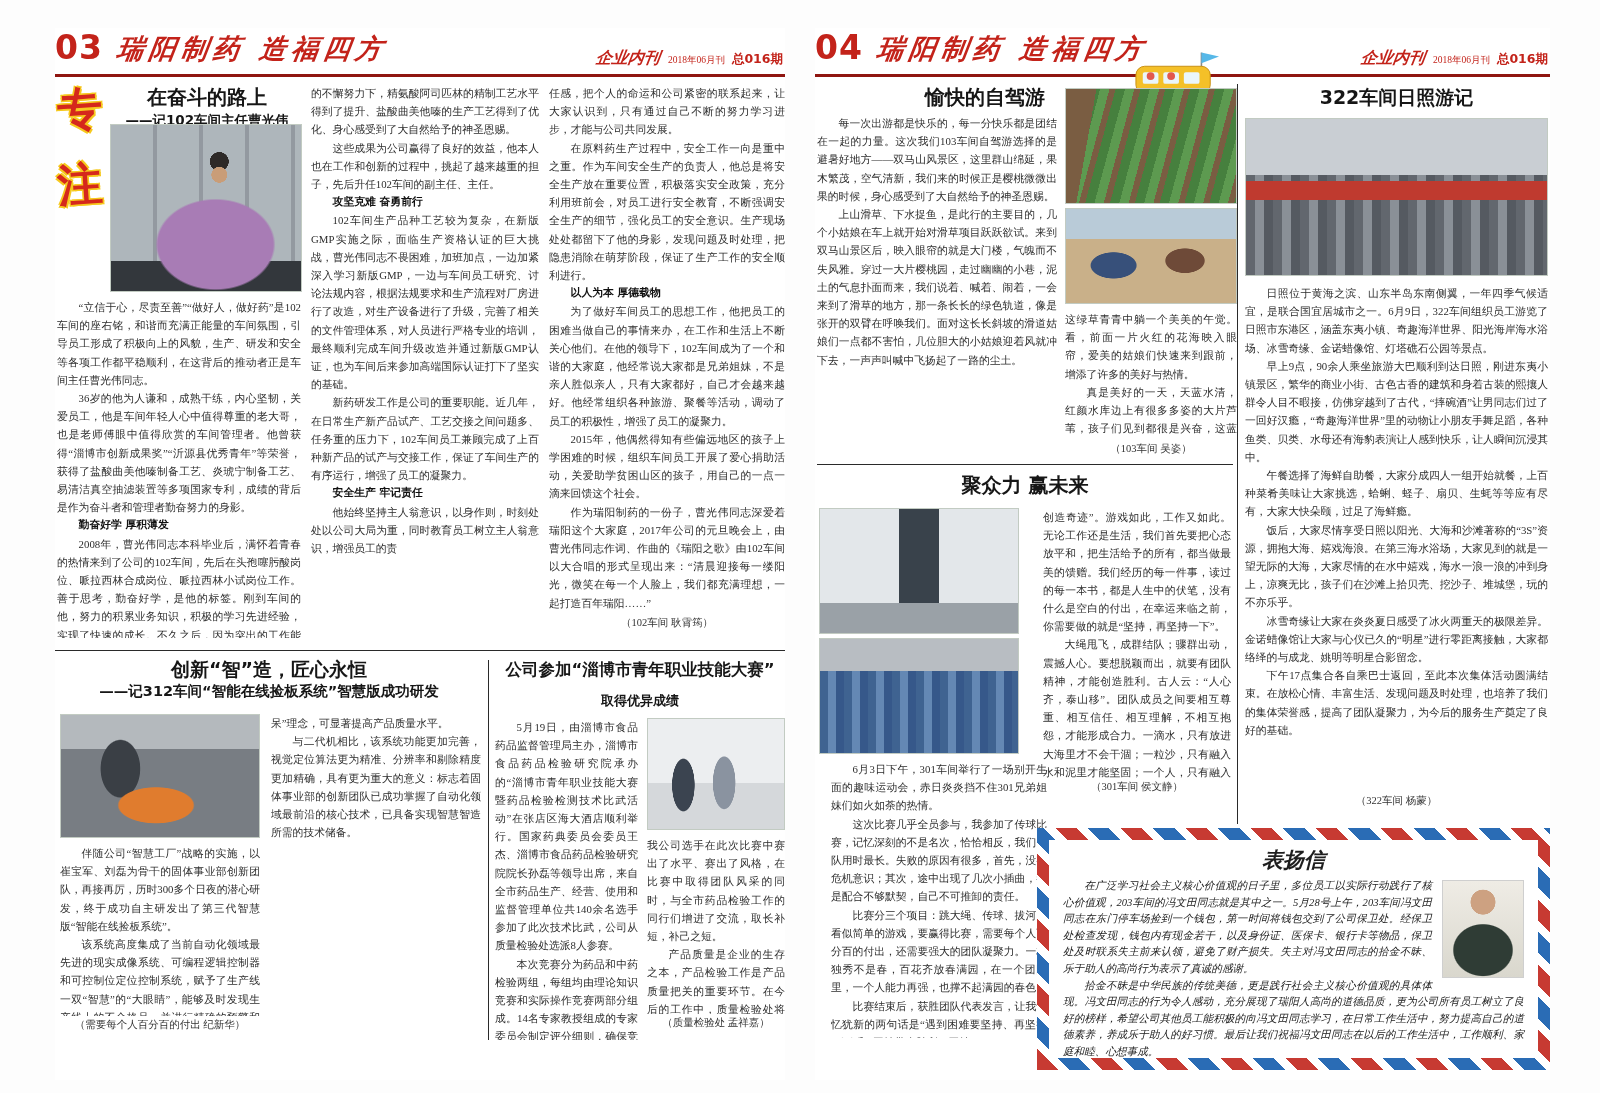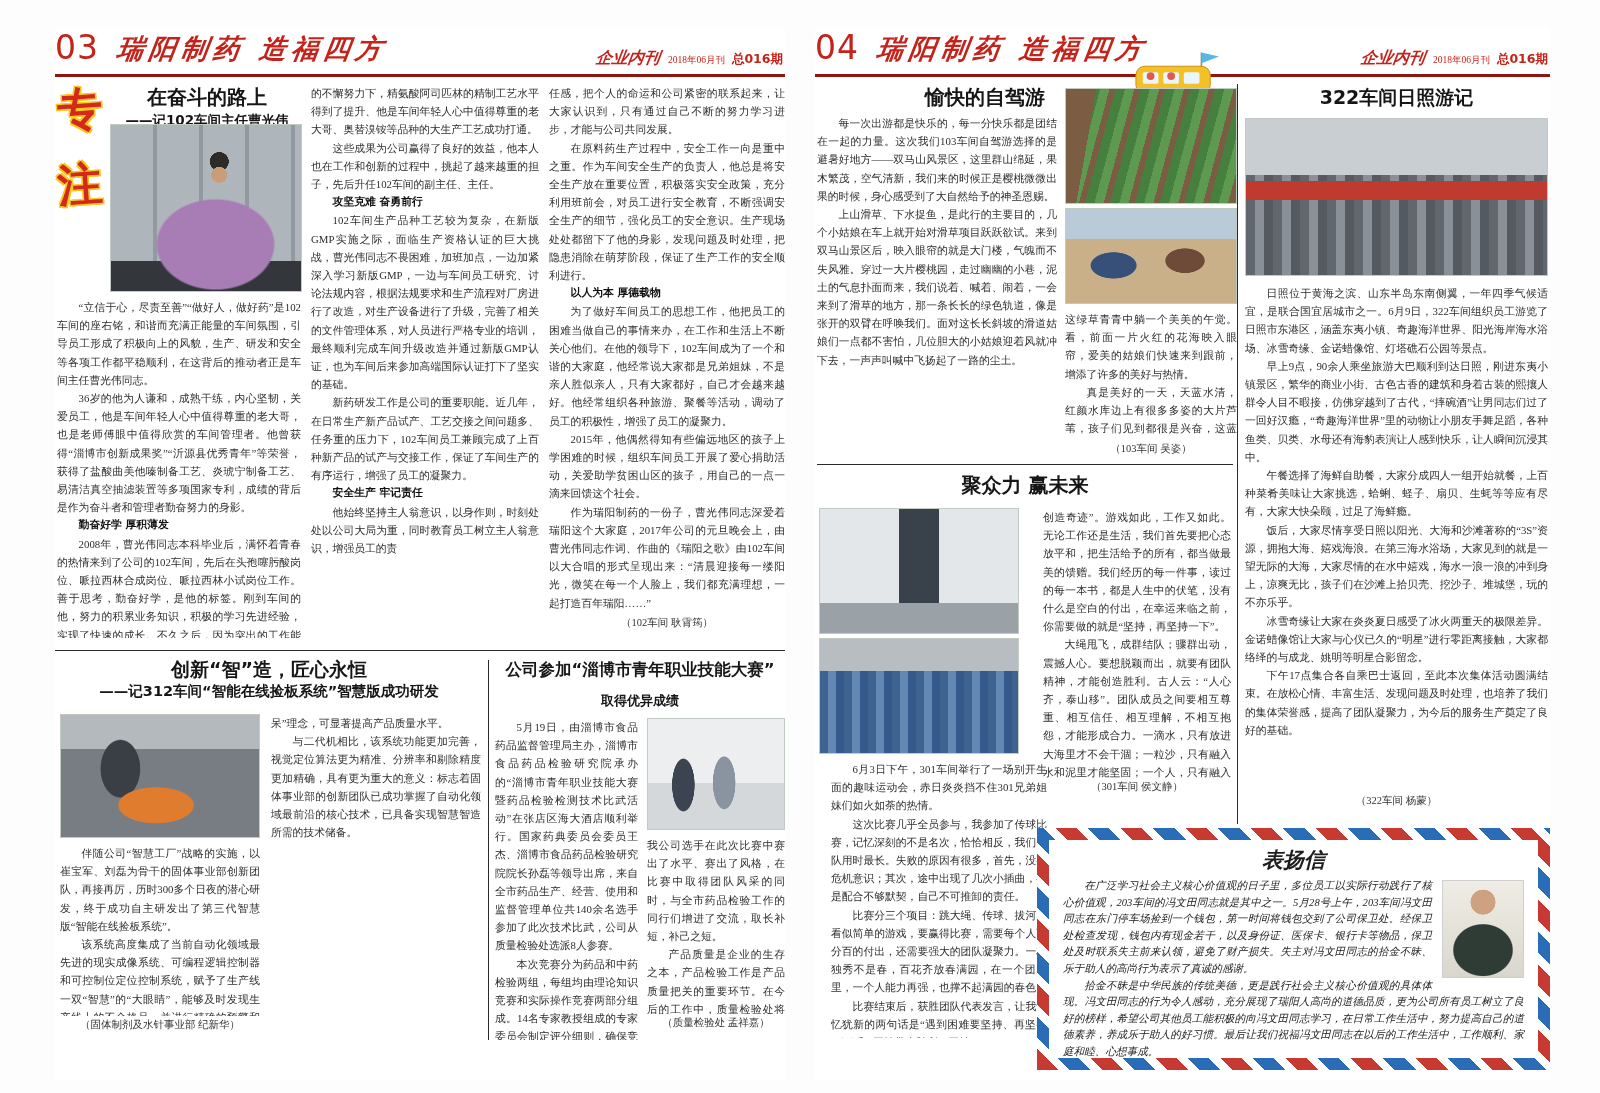--- a/index.html
+++ b/index.html
@@ -5,21 +5,21 @@
   html,body{margin:0;padding:0}
   body{width:1600px;height:1093px;position:relative;background:#fdfdfd;
        font-family:"Liberation Serif","DejaVu Serif",serif;overflow:hidden}
   .page{position:absolute;top:28px;height:1052px;background:#fff}
   #pg3{left:55px;width:730px}
   #pg4{left:815px;width:735px}
 
   
   .hd{position:absolute;top:0;left:0;right:0;height:46px;border-bottom:3px solid #8f1510}
   .hd-num{position:absolute;left:0;top:0;font-family:"DejaVu Sans",sans-serif;
-          font-weight:normal;font-size:33px;color:#c3231a;letter-spacing:1px}
+          font-weight:bold;font-size:33px;color:#c3231a;letter-spacing:1px}
   .hd-mast{position:absolute;left:62px;top:3px;font-family:"DejaVu Serif",serif;
            font-style:italic;font-weight:bold;font-size:27px;color:#c3231a;
            transform:skewX(-8deg);letter-spacing:5px;white-space:nowrap}
   .hd-issue{position:absolute;right:2px;bottom:5px;color:#c3231a;white-space:nowrap}
   .hd-issue .lbl{display:inline-block;font-style:italic;font-weight:bold;font-size:16px;transform:skewX(-8deg)}
   .hd-issue .dt{font-size:9.5px;margin-left:4px}
   .hd-issue .no{font-family:"DejaVu Sans",sans-serif;font-weight:bold;font-size:12.5px;margin-left:3px}
 
   
   .vtag{position:absolute;left:0;top:60px;width:50px;text-align:center}
@@ -112,21 +112,21 @@
     <div class="t1" style="font-size:13.5px;margin-top:3px">——记102车间主任曹光伟</div>
   </div>
   <div class="photo ph-cao" style="left:55px;top:96px;width:192px;height:168px"></div>
   <div class="col" style="left:2px;top:270px;width:244px;height:340px">
       <p class="para">“立信于心，尽责至善”“做好人，做好药”是102车间的座右铭，和谐而充满正能量的车间氛围，引导员工形成了积极向上的风貌，生产、研发和安全等各项工作都平稳顺利，在这背后的推动者正是车间主任曹光伟同志。</p>
       <p class="para">36岁的他为人谦和，成熟干练，内心坚韧，关爱员工，他是车间年轻人心中值得尊重的老大哥，也是老师傅眼中值得欣赏的车间管理者。他曾获得“淄博市创新成果奖”“沂源县优秀青年”等荣誉，获得了盐酸曲美他嗪制备工艺、炎琥宁制备工艺、易清洁真空抽滤装置等多项国家专利，成绩的背后是作为奋斗者和管理者勤奋努力的身影。</p>
       <p class="subh">勤奋好学 厚积薄发</p>
       <p class="para">2008年，曹光伟同志本科毕业后，满怀着青春的热情来到了公司的102车间，先后在头孢噻肟酸岗位、哌拉西林合成岗位、哌拉西林小试岗位工作。善于思考，勤奋好学，是他的标签。刚到车间的他，努力的积累业务知识，积极的学习先进经验，实现了快速的成长。不久之后，因为突出的工作能力他被提拔为车间的技术员，成为了一名奋斗在生产和科研一线的基层管理者。在他</p>
     </div>
   <div class="col" style="left:256px;top:56px;width:228px;height:554px">
-      <p class="para cont">的不懈努力下，精氨酸阿司匹林的精制工艺水平得到了提升、他是车间年轻人心中值得尊重的老大哥、奥替溴铵等品种的大生产工艺成功打通。</p>
+      <p class="para cont">的不懈努力下，精氨酸阿司匹林的精制工艺水平得到了提升、盐酸曲美他嗪的生产工艺得到了优化、身心感受到了大自然给予的神圣恩赐。</p>
       <p class="para">这些成果为公司赢得了良好的效益，他本人也在工作和创新的过程中，挑起了越来越重的担子，先后升任102车间的副主任、主任。</p>
       <p class="subh">攻坚克难 奋勇前行</p>
       <p class="para">102车间生产品种工艺较为复杂，在新版GMP实施之际，面临生产资格认证的巨大挑战，曹光伟同志不畏困难，加班加点，一边加紧深入学习新版GMP，一边与车间员工研究、讨论法规内容，根据法规要求和生产流程对厂房进行了改造，对生产设备进行了升级，完善了相关的文件管理体系，对人员进行严格专业的培训，最终顺利完成车间升级改造并通过新版GMP认证，也为车间后来参加高端国际认证打下了坚实的基础。</p>
       <p class="para">新药研发工作是公司的重要职能。近几年，在日常生产新产品试产、工艺交接之间问题多、任务重的压力下，102车间员工兼顾完成了上百种新产品的试产与交接工作，保证了车间生产的有序运行，增强了员工的凝聚力。</p>
       <p class="subh">安全生产 牢记责任</p>
       <p class="para">他始终坚持主人翁意识，以身作则，时刻处处以公司大局为重，同时教育员工树立主人翁意识，增强员工的责</p>
     </div>
   <div class="col" style="left:494px;top:56px;width:236px;height:528px">
       <p class="para cont">任感，把个人的命运和公司紧密的联系起来，让大家认识到，只有通过自己不断的努力学习进步，才能与公司共同发展。</p>
       <p class="para">在原料药生产过程中，安全工作一向是重中之重。作为车间安全生产的负责人，他总是将安全生产放在重要位置，积极落实安全政策，充分利用班前会，对员工进行安全教育，不断强调安全生产的细节，强化员工的安全意识。生产现场处处都留下了他的身影，发现问题及时处理，把隐患消除在萌芽阶段，保证了生产工作的安全顺利进行。</p>
@@ -142,21 +142,21 @@
 
   <div style="position:absolute;left:0;top:630px;width:428px">
     <div class="t1" style="font-size:19px">创新“智”造，匠心永恒</div>
     <div class="t1" style="font-size:14.5px;margin-top:3px">——记312车间“智能在线捡板系统”智慧版成功研发</div>
   </div>
   <div class="photo ph-shop" style="left:5px;top:686px;width:200px;height:124px"></div>
   <div class="col" style="left:5px;top:816px;width:200px;height:172px">
       <p class="para">伴随公司“智慧工厂”战略的实施，以崔宝军、刘磊为骨干的固体事业部创新团队，再接再厉，历时300多个日夜的潜心研发，终于成功自主研发出了第三代智慧版“智能在线捡板系统”。</p>
       <p class="para">该系统高度集成了当前自动化领域最先进的现实成像系统、可编程逻辑控制器和可控制位定位控制系统，赋予了生产线一双“智慧”的“大眼睛”，能够及时发现生产线上的不合格品，并进行精确的预警和剔除，彻底杜绝不合格品流入下道工序，再次完美诠释了精益生产中的“自动化防</p>
     </div>
-  <div class="byline" style="left:5px;top:990px;width:200px">（固体制剂及水针事业部 纪新华）</div>
+  <div class="byline" style="left:5px;top:990px;width:200px">（需要每个人百分百的付出 纪新华）</div>
   <div class="col" style="left:216px;top:686px;width:210px;height:324px">
       <p class="para cont">呆”理念，可显著提高产品质量水平。</p>
       <p class="para">与二代机相比，该系统功能更加完善，视觉定位算法更为精准、分辨率和剔除精度更加精确，具有更为重大的意义：标志着固体事业部的创新团队已成功掌握了自动化领域最前沿的核心技术，已具备实现智慧智造所需的技术储备。</p>
     </div>
 
   <div class="vr1" style="left:433px;top:632px;height:380px"></div>
 
   <div style="position:absolute;left:440px;top:632px;width:290px">
     <div class="t1" style="font-size:16.5px">公司参加“淄博市青年职业技能大赛”</div>
     <div class="t1" style="font-size:13px;margin-top:14px">取得优异成绩</div>

